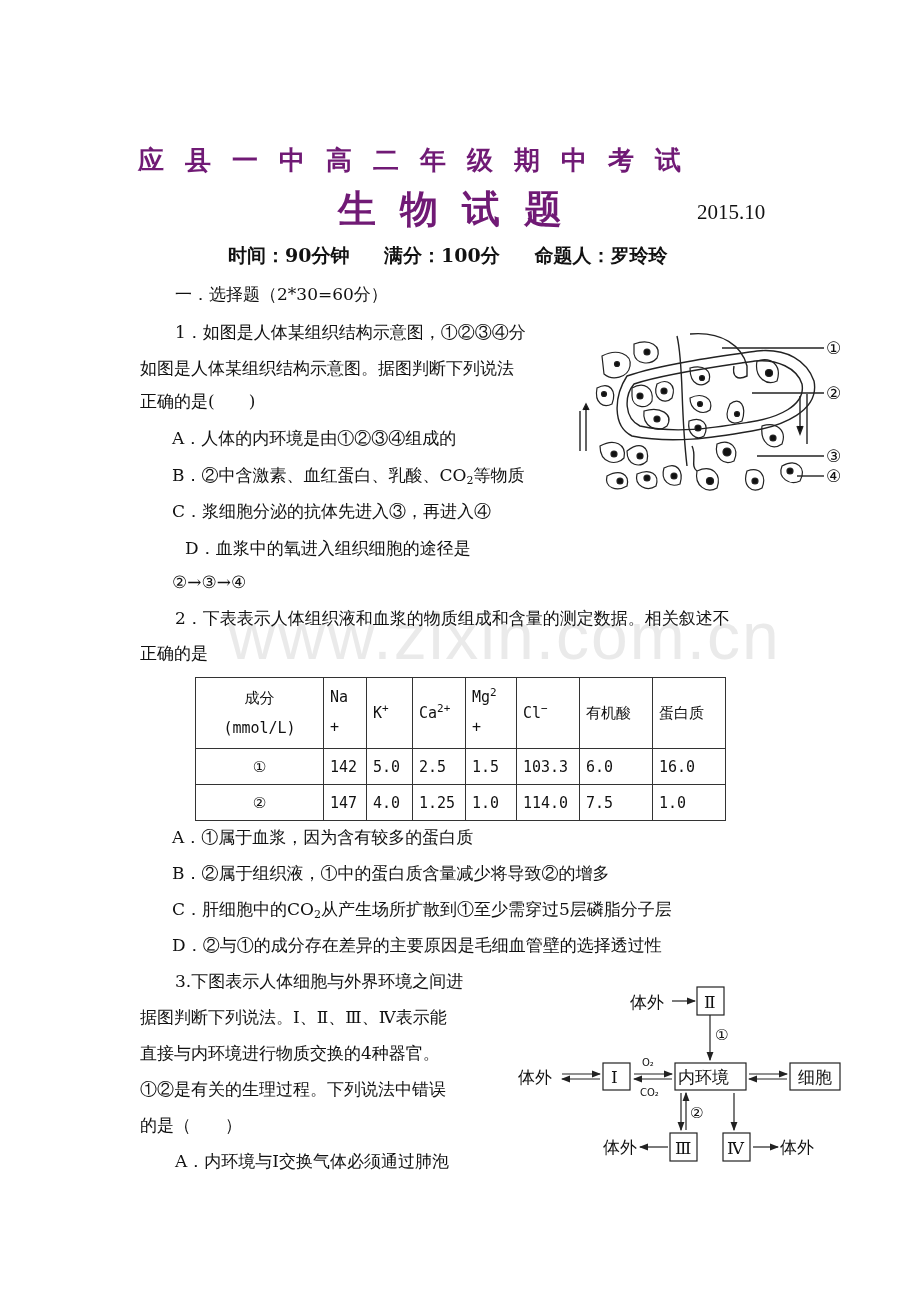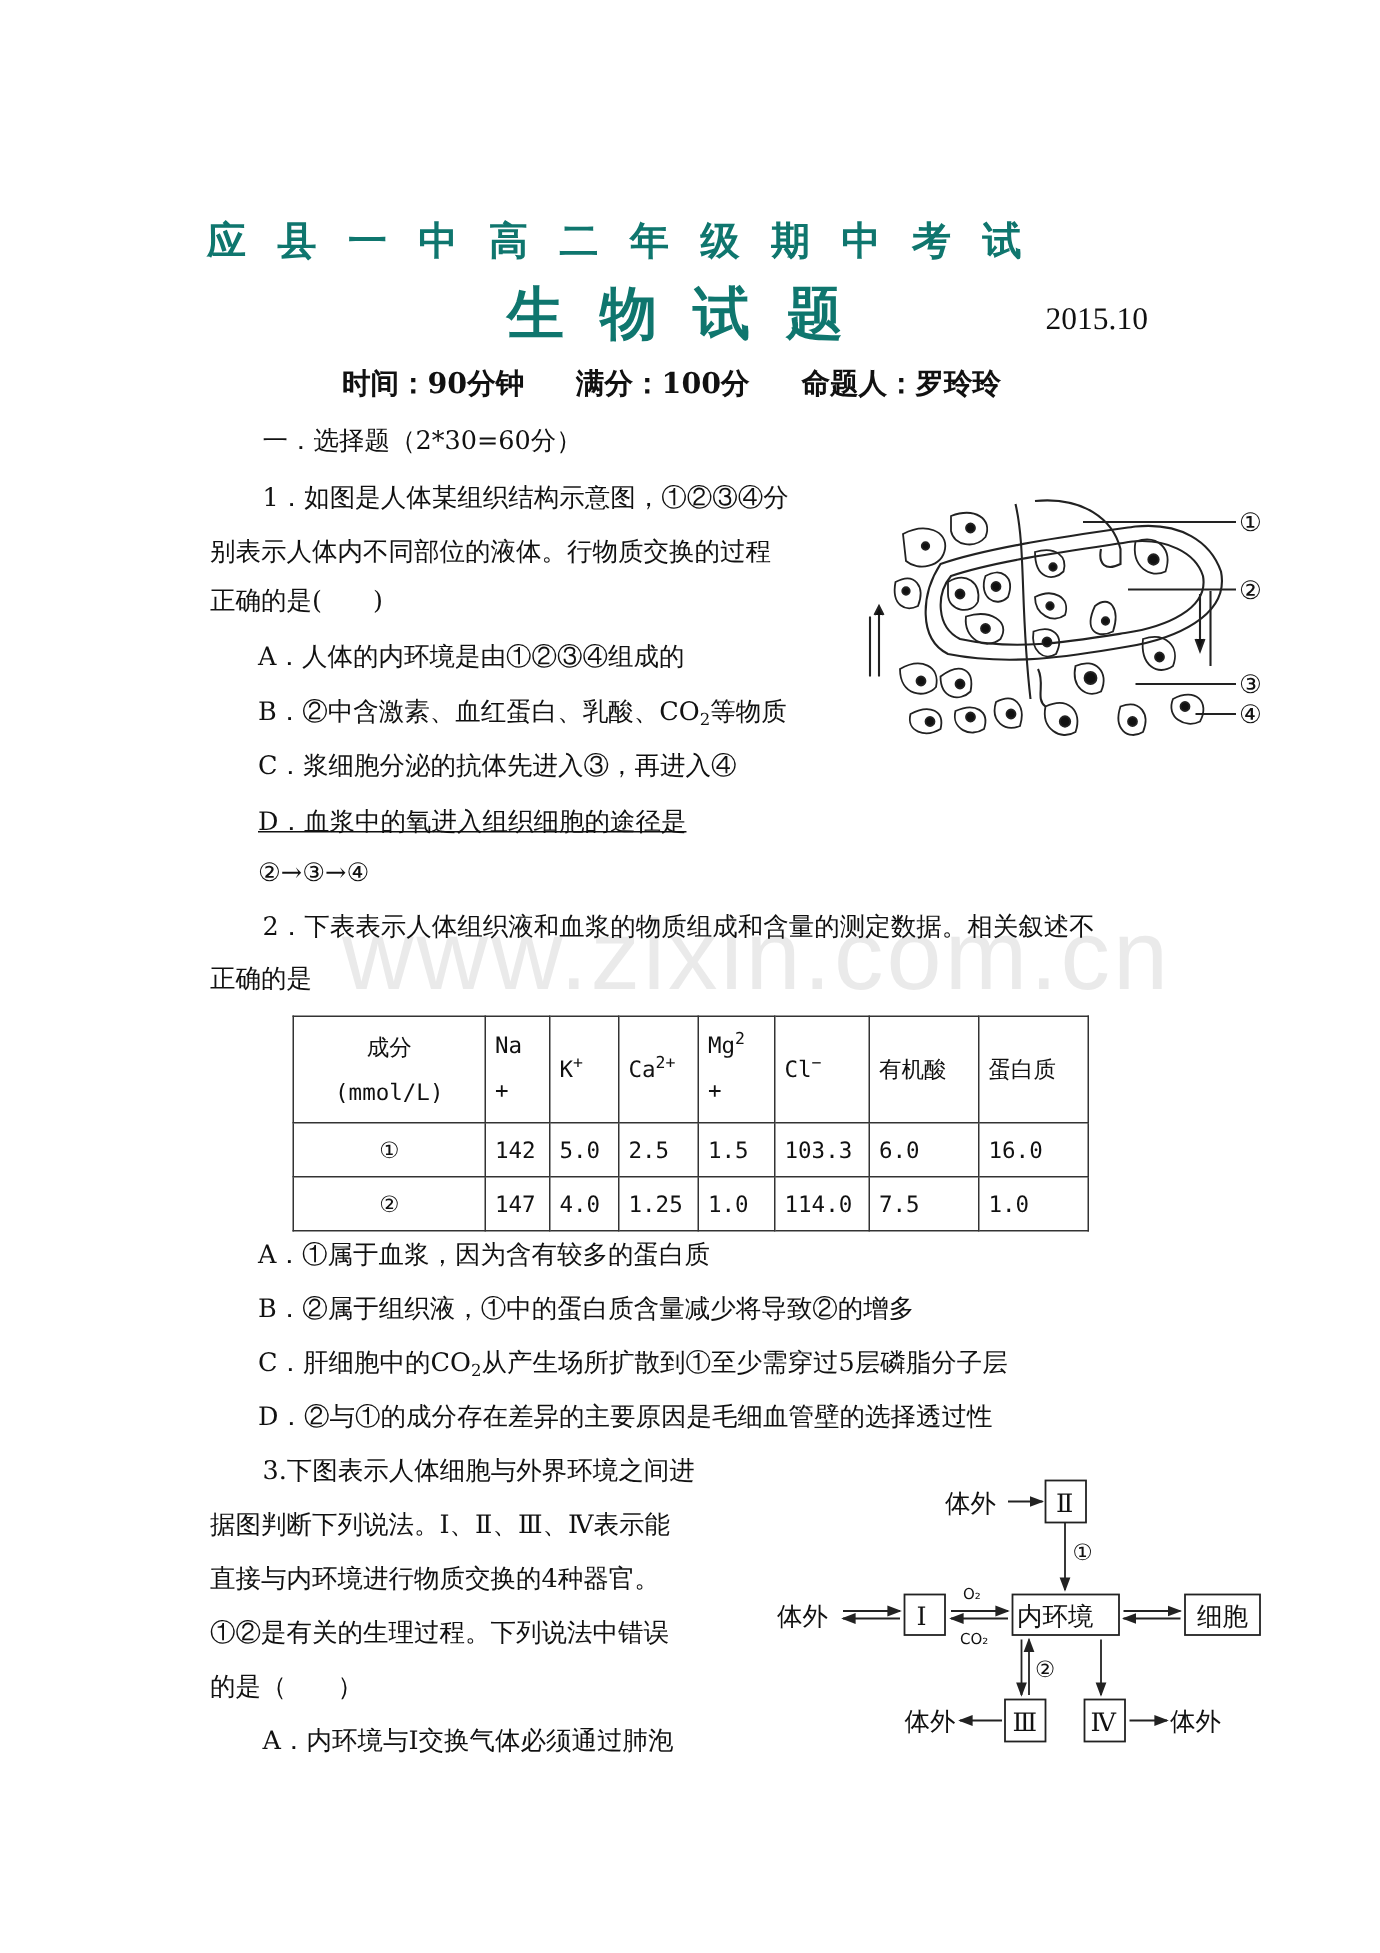--- a/index.html
+++ b/index.html
@@ -1,19 +1,19 @@
 <!DOCTYPE html>
 <html><head>
 <meta charset="utf-8">
 <style>
   html, body { margin: 0; padding: 0; background: #ffffff; }
   body { width: 920px; height: 1302px; position: relative; overflow: hidden;
          font-family: "DejaVu Serif", "Liberation Serif", serif; color: #111; }
   .abs { position: absolute; }
-  .red { color: #0f766e; }
+  .red { color: #701a75; }
   .school { left: 138px; top: 143px; font-size: 26px; font-weight: bold; letter-spacing: 0; }
   .school span { display: inline-block; width: 47px; }
   .subject { left: 338px; top: 184px; font-size: 38px; font-weight: bold; }
   .subject span { display: inline-block; width: 62px; }
   .date { left: 697px; top: 200px; font-size: 21px; font-family: "Liberation Serif", serif; }
   .meta { left: 228px; top: 243px; font-size: 19px; font-weight: bold; }
   .meta span { margin-right: 28px; }
   .line { font-size: 17px; line-height: 20px; white-space: nowrap; }
   .sec { left: 175px; top: 284px; font-size: 17px; }
   sub { font-size: 11px; vertical-align: -3px; line-height: 0; }
@@ -41,26 +41,26 @@
 <div class="abs date">2015.10</div>
 <div class="abs meta">
   <span>时间：90分钟</span>
   <span>满分：100分</span>
   <span style="margin-right:0">命题人：罗玲玲</span>
 </div>
 
 <div class="abs line sec">一．选择题（2*30=60分）</div>
 
 <div class="abs line" style="left:175px; top:322px;">1．如图是人体某组织结构示意图，①②③④分</div>
-<div class="abs line" style="left:140px; top:358px;">别表示人体内不同部位的液体。行物质交换的过程</div>
+<div class="abs line" style="left:140px; top:358px;">如图是人体某组织结构示意图。据图判断下列说法</div>
 <div class="abs line" style="left:140px; top:391px;">正确的是(　　)</div>
 <div class="abs line" style="left:172px; top:428px;">A．人体的内环境是由①②③④组成的</div>
 <div class="abs line" style="left:172px; top:465px;"><span>B．②中含激素、血红蛋白、乳酸、CO</span><sub>2</sub><span>等物质</span></div>
 <div class="abs line" style="left:172px; top:501px;text-align:right;">C．浆细胞分泌的抗体先进入③，再进入④</div>
-<div class="abs line" style="left:172px; top:538px;text-decoration:underline;">D．血浆中的氧进入组织细胞的途径是</div>
+<div class="abs line" style="left:185px; top:538px;">D．血浆中的氧进入组织细胞的途径是</div>
 <div class="abs line" style="left:172px; top:572px;">②→③→④</div>
 
 <svg class="abs diagram1" width="290" height="170" viewBox="0 0 290 170" fill="none" stroke="#222" stroke-width="1.4">
   <g>
     <path d="M55,50 C90,38 150,30 185,25 C215,22 235,35 242,55 C248,85 210,100 180,105 C140,112 100,118 60,110 C40,100 42,70 55,50 Z"></path>
     <path d="M62,58 C95,47 150,40 183,35 C205,33 225,42 230,58 C234,80 205,92 178,96 C140,102 105,108 68,100 C52,92 52,70 62,58 Z"></path>
   </g>
   <g>
     <path d="M105,10 C112,40 108,80 115,140"></path>
     <path d="M118,8 C150,5 170,20 175,40 L175,50 C165,55 160,50 162,40"></path>

